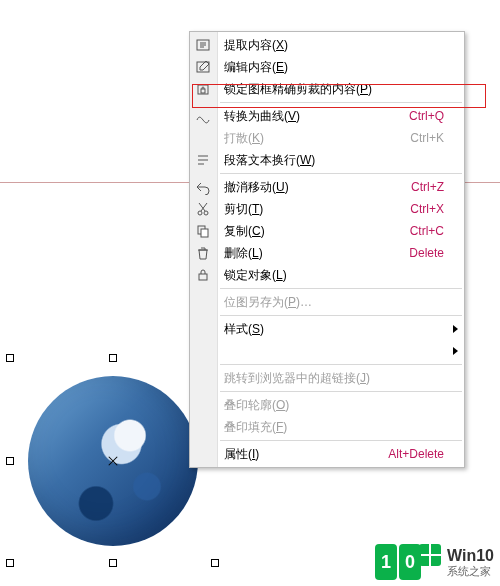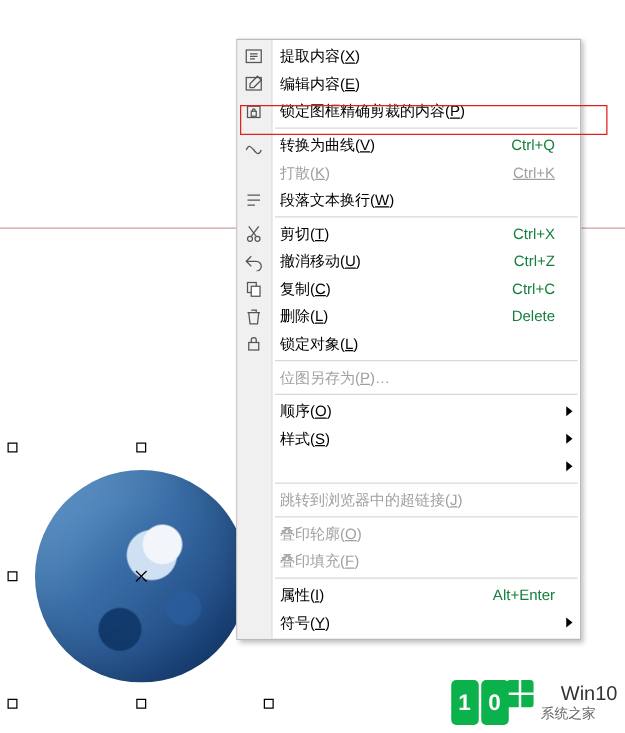--- a/index.html
+++ b/index.html
@@ -114,24 +114,24 @@
       align-items: center;
       justify-content: center;
       font-size: 12px;
       color: #555;
     }
     .menu-item .label { display: inline-block; }
     .menu-item .shortcut {
       position: absolute;
       right: 20px;
       top: 0;
-      color: #15803d;
+      color: #be185d;
     }
     .menu-item.disabled { color: #a0a0a0; }
-    .menu-item.disabled .shortcut { color: #a0a0a0; text-decoration: underline; }
+    .menu-item.disabled .shortcut { color: #a0a0a0; }
     .menu-item .submenu-arrow {
       position: absolute;
       right: 6px; top: 7px;
       width: 0; height: 0;
       border-top: 4px solid transparent;
       border-bottom: 4px solid transparent;
       border-left: 5px solid #000;
     }
     .sep {
       margin: 2px 2px 2px 30px;
@@ -173,21 +173,21 @@
         linear-gradient(#fff,#fff) center/100% 2px no-repeat,
         #0bb14a;
       border-radius: 3px;
       margin-left: -2px;
     }
     .logo-text {
       display: flex;
       flex-direction: column;
       line-height: 1.1;
     }
-    .logo-text .t1 { font-size: 16px; color: #333; font-weight: 400; margin-left: 16px; }
+    .logo-text .t1 { font-size: 16px; color: #333; font-weight: 700; }
     .logo-text .t2 { font-size: 11px; color: #666; }
 
     .underline { text-decoration: underline; }
   </style>
 </head>
 <body>
 
 <div class="canvas-bg">
   <div class="h-rule"></div>
 
@@ -264,42 +264,42 @@
           </svg>
       </span>
       <span class="label">段落文本换行(<span class="underline">W</span>)</span>
     </div>
 
     <div class="sep"></div>
 
     <div class="menu-item">
       <span class="icon">
         <svg width="16" height="16" viewBox="0 0 16 16">
+            <path d="M6 4L2 8l4 4M2 8h8a4 4 0 0 1 0 8" fill="none" stroke="#555"></path>
+          </svg>
+      </span>
+      <span class="label">撤消移动(<span class="underline">U</span>)</span>
+      <span class="shortcut">Ctrl+Z</span>
+    </div>
+
+    <div class="menu-item">
+      <span class="icon">
+        <svg width="16" height="16" viewBox="0 0 16 16">
             <circle cx="5" cy="12" r="2" fill="none" stroke="#555"></circle>
             <circle cx="11" cy="12" r="2" fill="none" stroke="#555"></circle>
             <path d="M6 10L12 2M10 10L4 2" stroke="#555"></path>
           </svg>
       </span>
       <span class="label">剪切(<span class="underline">T</span>)</span>
       <span class="shortcut">Ctrl+X</span>
     </div>
 
     <div class="menu-item">
       <span class="icon">
         <svg width="16" height="16" viewBox="0 0 16 16">
-            <path d="M6 4L2 8l4 4M2 8h8a4 4 0 0 1 0 8" fill="none" stroke="#555"></path>
-          </svg>
-      </span>
-      <span class="label">撤消移动(<span class="underline">U</span>)</span>
-      <span class="shortcut">Ctrl+Z</span>
-    </div>
-
-    <div class="menu-item">
-      <span class="icon">
-        <svg width="16" height="16" viewBox="0 0 16 16">
             <rect x="3" y="3" width="7" height="8" fill="none" stroke="#555"></rect>
             <rect x="6" y="6" width="7" height="8" fill="#fff" stroke="#555"></rect>
           </svg>
       </span>
       <span class="label">复制(<span class="underline">C</span>)</span>
       <span class="shortcut">Ctrl+C</span>
     </div>
 
     <div class="menu-item">
       <span class="icon">
@@ -323,24 +323,20 @@
 
     <div class="sep"></div>
 
     <div class="menu-item disabled">
       <span class="label">位图另存为(<span class="underline">P</span>)…</span>
     </div>
 
     <div class="sep"></div>
 
     <div class="menu-item">
-      <span class="label">顺序(<span class="underline">O</span>)</span>
-      <span class="submenu-arrow"></span>
-    </div>
-    <div class="menu-item">
       <span class="label">样式(<span class="underline">S</span>)</span>
       <span class="submenu-arrow"></span>
     </div>
     <div class="menu-item">
       <span class="submenu-arrow"></span>
     </div>
 
     <div class="sep"></div>
 
     <div class="menu-item disabled">
@@ -353,25 +349,21 @@
       <span class="label">叠印轮廓(<span class="underline">O</span>)</span>
     </div>
     <div class="menu-item disabled">
       <span class="label">叠印填充(<span class="underline">F</span>)</span>
     </div>
 
     <div class="sep"></div>
 
     <div class="menu-item">
       <span class="label">属性(<span class="underline">I</span>)</span>
-      <span class="shortcut">Alt+Enter</span>
-    </div>
-    <div class="menu-item">
-      <span class="label">符号(<span class="underline">Y</span>)</span>
-      <span class="submenu-arrow"></span>
+      <span class="shortcut">Alt+Delete</span>
     </div>
 
   </div>
 
   <div class="highlight-box" style="left:2px; top:52px; width:294px; height:24px;"></div>
 </div>
 
 <div class="logo">
   <div class="logo-badge">
     <div class="logo-sq one">1</div>

